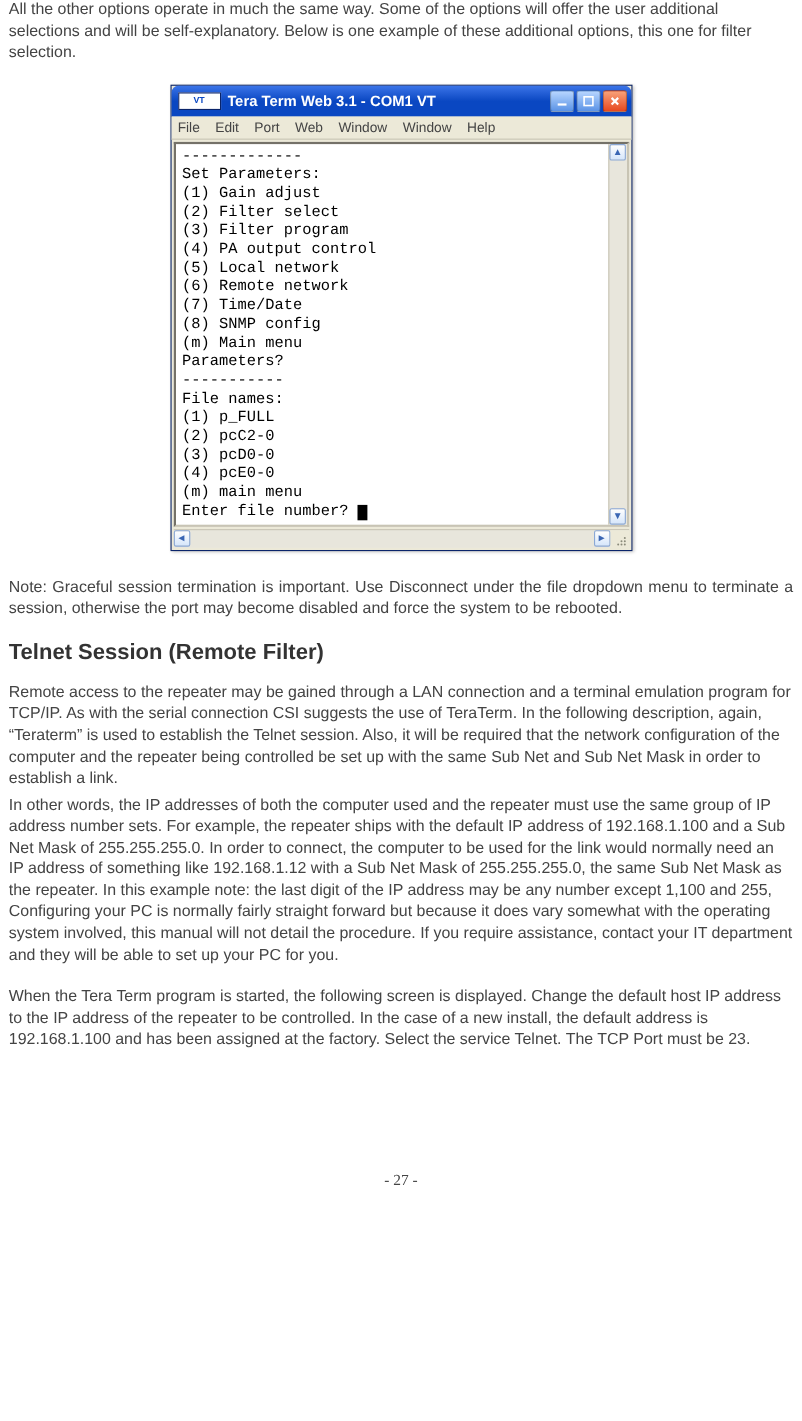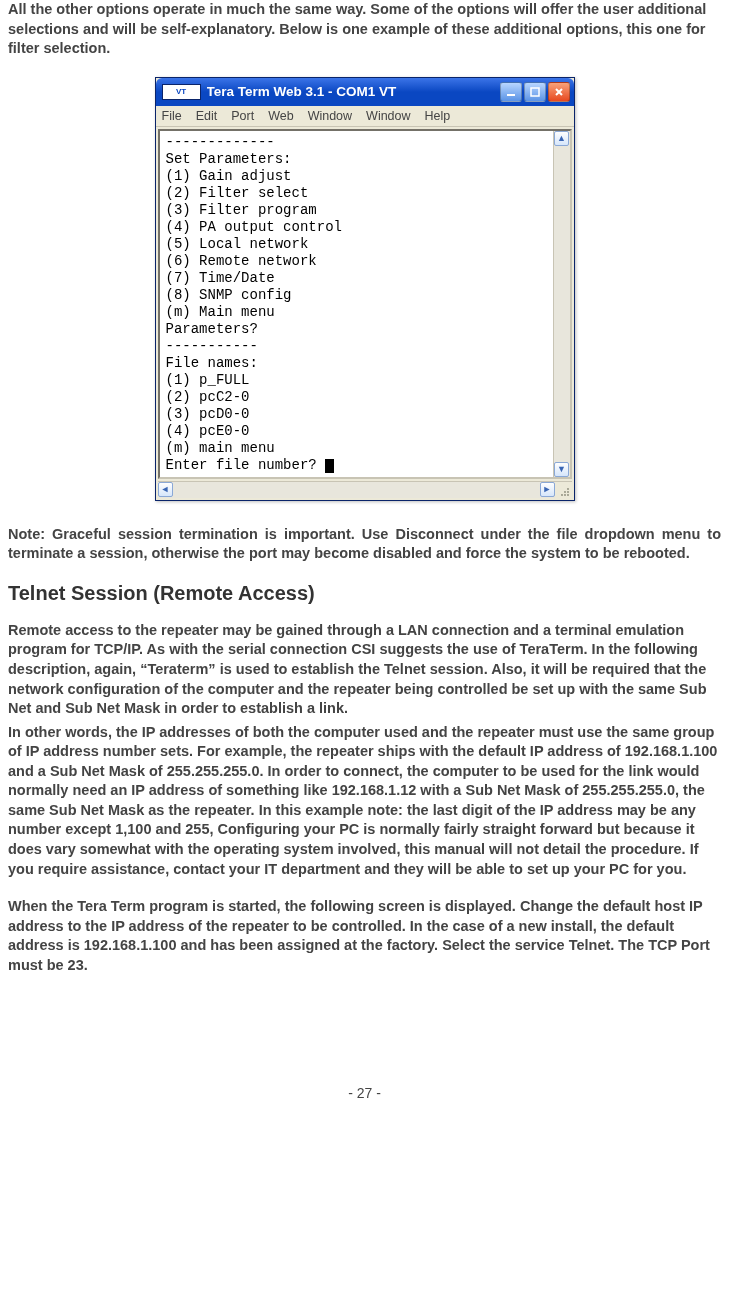--- a/index.html
+++ b/index.html
@@ -5,21 +5,21 @@
   * { box-sizing: border-box; margin: 0; padding: 0; }
   body {
     font-family: Arial, Helvetica, sans-serif;
     font-size: 14.5px;
     color: #444;
     background: #fff;
     width: 729px;
     margin: 0 auto;
     padding: 0 8px;
   }
-  p { margin-bottom: 4px; line-height: 1.35; font-weight: bold; }
+  p { margin-bottom: 4px; line-height: 1.35; }
   .block { margin-bottom: 18px; }
   .justify { text-align: justify; }
   h2 {
     font-size: 20px;
     font-weight: bold;
     color: #333;
     margin: 12px 0 16px 0;
   }
   .screenshot-wrap {
     display: flex;
@@ -140,21 +140,21 @@
     background: #ece9d8;
     display: flex; align-items: flex-end; justify-content: flex-end;
     padding: 2px;
   }
   .tt-grip svg { width: 10px; height: 10px; }
   .page-number {
     text-align: center;
     margin-top: 110px;
     font-size: 14px;
     color: #444;
-    font-family: Liberation Sans, sans-serif;
+    font-family: Liberation Serif, serif;
   }
 </style>
 </head>
 <body>
 
 <p class="block">All the other options operate in much the same way. Some of the options will offer the user additional selections and will be self-explanatory. Below is one example of these additional options, this one for filter selection.</p>
 
 <div class="screenshot-wrap">
   <div class="tt-window">
     <div class="tt-titlebar">
@@ -227,20 +227,20 @@
             <circle cx="5" cy="8" r="0.9" fill="#8a8a7a"></circle>
             <circle cx="8" cy="8" r="0.9" fill="#8a8a7a"></circle>
         </svg>
       </div>
     </div>
   </div>
 </div>
 
 <p class="block justify">Note: Graceful session termination is important. Use Disconnect under the file dropdown menu to terminate a session, otherwise the port may become disabled and force the system to be rebooted.</p>
 
-<h2>Telnet Session (Remote Access)</h2>
+<h2>Telnet Session (Remote Filter)</h2>
 
 <p>Remote access to the repeater may be gained through a LAN connection and a terminal emulation program for TCP/IP. As with the serial connection CSI suggests the use of TeraTerm. In the following description, again, “Teraterm” is used to establish the Telnet session. Also, it will be required that the network configuration of the computer and the repeater being controlled be set up with the same Sub Net and Sub Net Mask in order to establish a link.</p>
 <p class="block">In other words, the IP addresses of both the computer used and the repeater must use the same group of IP address number sets. For example, the repeater ships with the default IP address of 192.168.1.100 and a Sub Net Mask of 255.255.255.0. In order to connect, the computer to be used for the link would normally need an IP address of something like 192.168.1.12 with a Sub Net Mask of 255.255.255.0, the same Sub Net Mask as the repeater. In this example note: the last digit of the IP address may be any number except 1,100 and 255,  Configuring your PC is normally fairly straight forward but because it does vary somewhat with the operating system involved, this manual will not detail the procedure. If you require assistance, contact your IT department and they will be able to set up your PC for you.</p>
 
 <p class="block">When the Tera Term program is started, the following screen is displayed. Change the default host IP address to the IP address of the repeater to be controlled. In the case of a new install, the default address is 192.168.1.100 and has been assigned at the factory. Select the service Telnet. The TCP Port must be 23.</p>
 
 <div class="page-number">- 27 -</div>
 
 </body></html>

